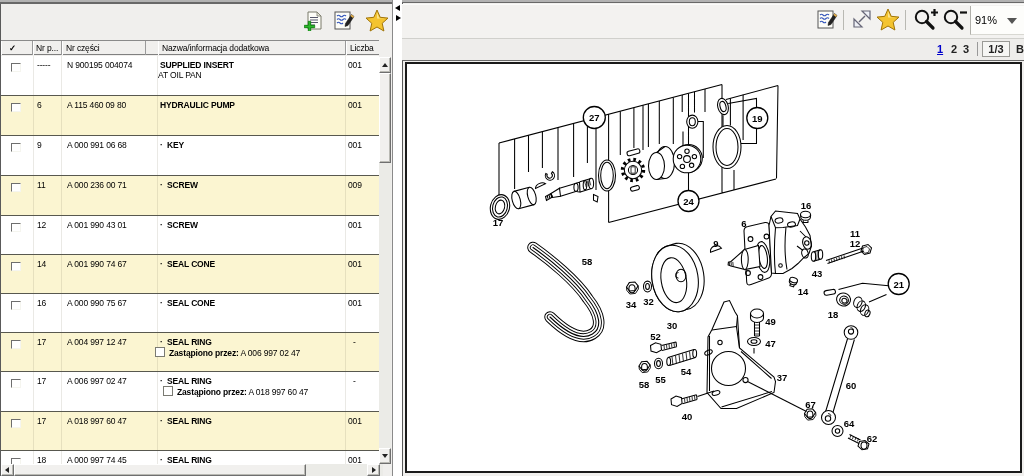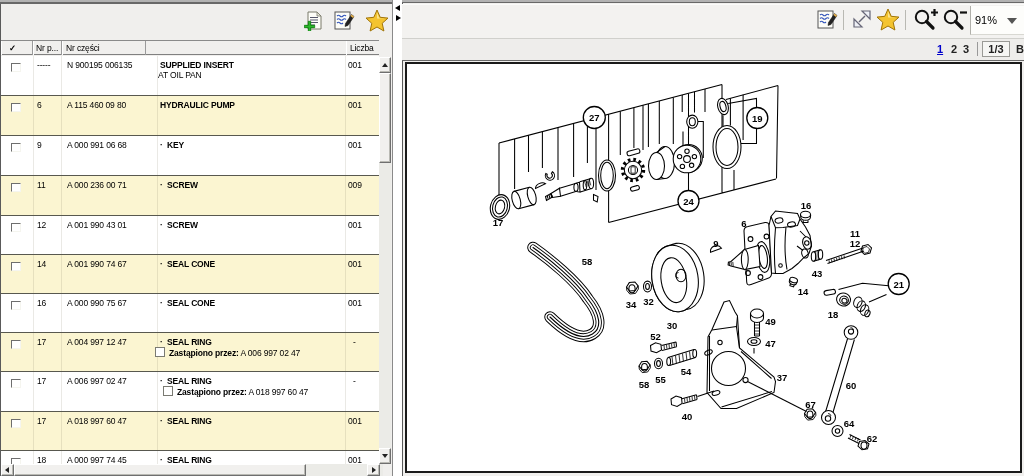--- a/index.html
+++ b/index.html
@@ -98,31 +98,32 @@
 <div class="sbtn" style="left:1px;top:464px;width:13px;height:12px;"></div>
 <div class="tri abs" style="left:5px;top:467px;border-top:3.5px solid transparent;border-bottom:3.5px solid transparent;border-right:4px solid #222;"></div>
 <div class="sbtn" style="left:14px;top:464px;width:292px;height:12px;"></div>
 <div class="sbtn" style="left:367px;top:464px;width:13px;height:12px;"></div>
 <div class="tri abs" style="left:372px;top:467px;border-top:3.5px solid transparent;border-bottom:3.5px solid transparent;border-left:4px solid #222;"></div>
 <div class="abs" style="left:383px;top:464px;width:9px;height:12px;background:#f0efed;"></div>
 <div id="thead" class="abs">
   <div class="hcell" style="left:0;width:32px;padding-left:7px;font-weight:bold;">✓</div>
   <div class="hcell" style="left:32px;width:29px;padding-left:2px;overflow:hidden;white-space:nowrap;">Nr p...</div>
   <div class="hcell" style="left:61px;width:84px;">Nr części</div>
+  <div class="hcell" style="left:157px;width:188px;">Nazwa/informacja dodatkowa</div>
   <div class="hcell" style="left:345px;width:33px;border-right:none;">Liczba</div>
 </div>
 <div id="rows">
     <div class="row" style="top:56px;height:40px;background:#fff;">
       <div class="cline" style="left:31.5px"></div>
       <div class="cline" style="left:60px"></div>
       <div class="cline" style="left:156px"></div>
       <div class="cline" style="left:344px"></div>
       <span class="cb"></span>
       <span class="c2">-----</span>
-      <span class="c3">N 900195 006135</span>
+      <span class="c3">N 900195 004074</span>
       <span class="c4">SUPPLIED INSERT</span>
       <span class="c5" style="">001</span>
       <span class="sub">AT OIL PAN</span>
     </div>
     <div class="row" style="top:96px;height:40px;background:#fbf5d1;">
       <div class="cline" style="left:31.5px"></div>
       <div class="cline" style="left:60px"></div>
       <div class="cline" style="left:156px"></div>
       <div class="cline" style="left:344px"></div>
       <span class="cb"></span>

